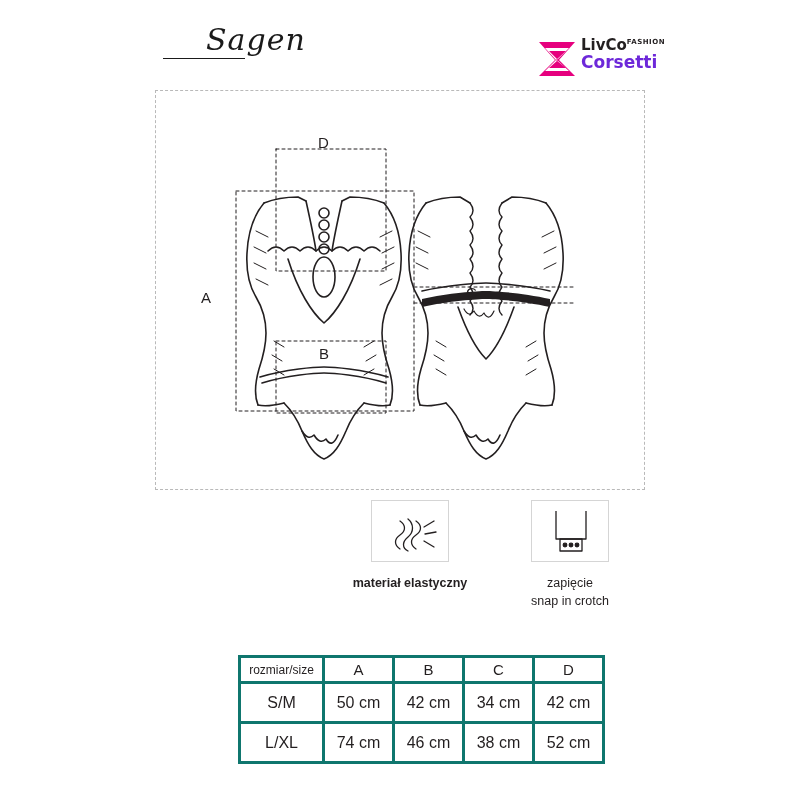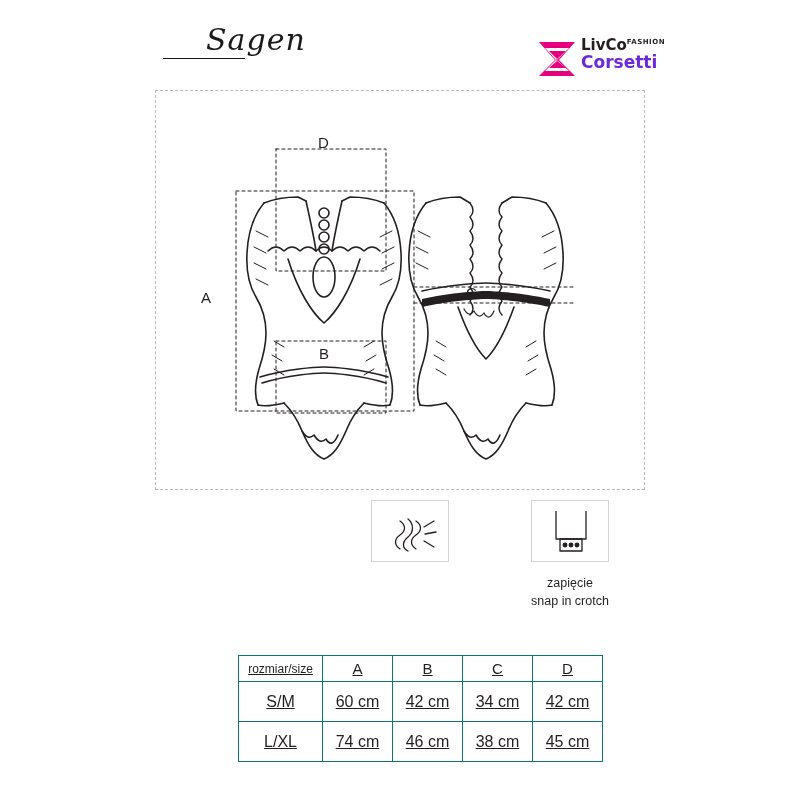--- a/index.html
+++ b/index.html
@@ -140,25 +140,24 @@
 
   
   .size-table {
     position: absolute;
     left: 238px;
     top: 655px;
     border-collapse: collapse;
     font-family: "Liberation Sans", sans-serif;
   }
   .size-table td, .size-table th {
-    border: 1px solid #0f766e;
+    border: 3px solid #0f766e;
     text-align: center;
     font-weight: normal;
     color: #231f20;
-    text-decoration: underline;
   }
   .size-table .hdr td {
     height: 26px;
     font-size: 12px;
     padding: 0 6px;
   }
   .size-table .hdr td.letter { font-size: 15px; }
   .size-table .row td {
     height: 40px;
     font-size: 16px;
@@ -304,20 +303,21 @@
           <g fill="none" stroke="#231f20" stroke-width="1.3" stroke-linecap="round">
             <path d="M28 20 C34 24 34 30 28 34 C22 38 22 44 28 48"></path>
             <path d="M36 18 C42 23 42 31 36 36 C30 41 30 47 36 50"></path>
             <path d="M44 20 C50 24 50 30 44 34 C38 38 38 44 44 48"></path>
             <path d="M52 26 L62 20"></path>
             <path d="M53 33 L64 31"></path>
             <path d="M52 40 L62 46"></path>
           </g>
         </svg>
       </div>
+      <div class="icon-caption bold">materiał elastyczny</div>
     </div>
 
     <div class="icon-block snap-block">
       <div class="icon-box">
         <svg width="78" height="62" viewBox="0 0 78 62">
           <g fill="none" stroke="#231f20" stroke-width="1.3" stroke-linejoin="round">
             <path d="M24 10 L24 38 L54 38 L54 10"></path>
             <rect x="28" y="38" width="22" height="12"></rect>
             <circle cx="33" cy="44" r="1.8" fill="#231f20"></circle>
             <circle cx="39" cy="44" r="1.8" fill="#231f20"></circle>
@@ -334,28 +334,28 @@
     <tbody>
         <tr class="hdr">
       <td class="c0">rozmiar/size</td>
       <td class="c1 letter">A</td>
       <td class="c2 letter">B</td>
       <td class="c3 letter">C</td>
       <td class="c4 letter">D</td>
     </tr>
     <tr class="row">
       <td class="c0">S/M</td>
-      <td class="c1">60 cm</td>
+      <td class="c1">50 cm</td>
       <td class="c2">42 cm</td>
       <td class="c3">34 cm</td>
       <td class="c4">42 cm</td>
     </tr>
     <tr class="row">
       <td class="c0">L/XL</td>
       <td class="c1">74 cm</td>
       <td class="c2">46 cm</td>
       <td class="c3">38 cm</td>
-      <td class="c4">45 cm</td>
+      <td class="c4">52 cm</td>
     </tr>
   </tbody>
     </table>
 
 </div>
 
 </body></html>

